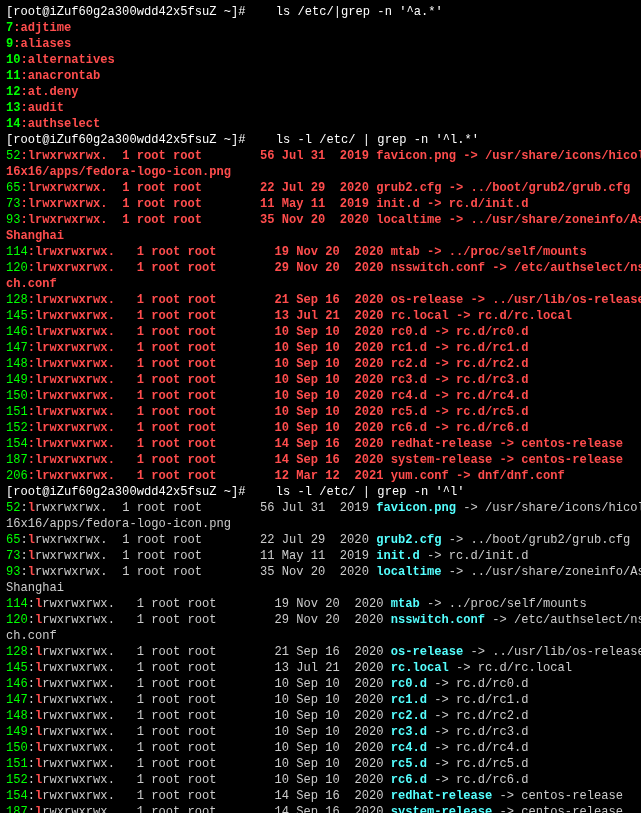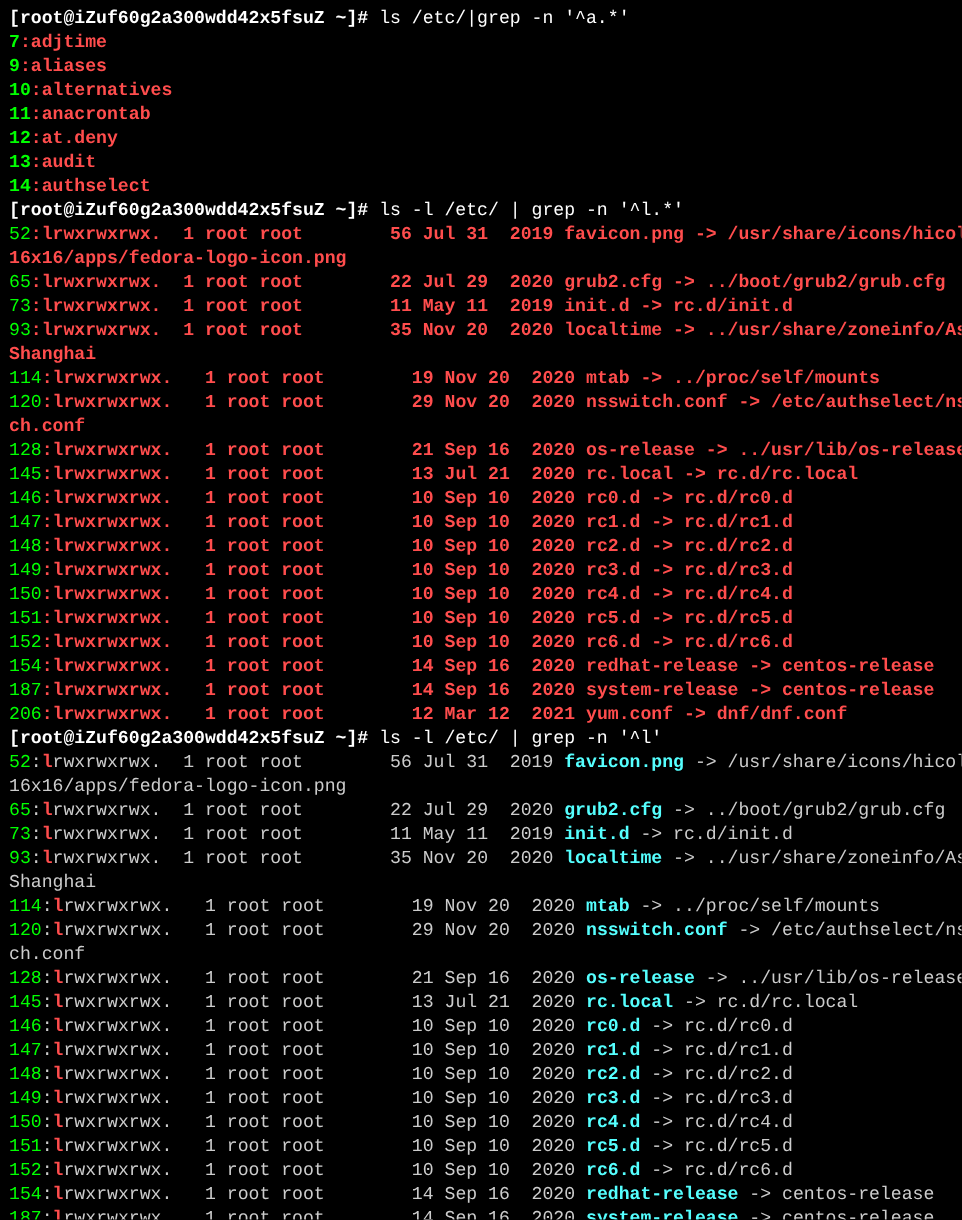--- a/index.html
+++ b/index.html
@@ -12,22 +12,22 @@
   }
   .term {
     font-family: "Consolas", "Menlo", "Courier New", monospace;
     font-size: 12.1px;
     line-height: 16px;
     color: #ccc;
     padding: 4px 6px;
     white-space: pre;
     position: relative;
   }
-  .prompt { color: #fff; font-weight: bold; }
-  .cmd    { color: #fff; }
+  .prompt { color: #fff; }
+  .cmd    { color: #fff; margin-left: 23px; }
   .num    { color: #0f0; }
   .bold   { font-weight: bold; }
   .lred   { color: #ff4d4d; }
   .lcyan  { color: #5ff; }
   .grey   { color: #ccc; }
 </style>
 </head>
 <body>
 
 <div class="term" id="term"><div><span class="prompt">[root@iZuf60g2a300wdd42x5fsuZ ~]# </span><span class="cmd">ls /etc/|grep -n '^a.*'</span></div><div><span class="num bold">7</span><span class="lred bold">:adjtime</span></div><div><span class="num bold">9</span><span class="lred bold">:aliases</span></div><div><span class="num bold">10</span><span class="lred bold">:alternatives</span></div><div><span class="num bold">11</span><span class="lred bold">:anacrontab</span></div><div><span class="num bold">12</span><span class="lred bold">:at.deny</span></div><div><span class="num bold">13</span><span class="lred bold">:audit</span></div><div><span class="num bold">14</span><span class="lred bold">:authselect</span></div><div><span class="prompt">[root@iZuf60g2a300wdd42x5fsuZ ~]# </span><span class="cmd">ls -l /etc/ | grep -n '^l.*'</span></div><div><span class="num">52</span><span class="lred bold">:</span><span class="lred bold">l</span><span class="lred bold">rwxrwxrwx.  1 root root</span><span class="lred bold">        56 Jul 31  2019 </span><span class="lred bold">favicon.png</span><span class="lred bold"> -&gt; /usr/share/icons/hicolor/</span></div><div><span class="lred bold">16x16/apps/fedora-logo-icon.png</span></div><div><span class="num">65</span><span class="lred bold">:</span><span class="lred bold">l</span><span class="lred bold">rwxrwxrwx.  1 root root</span><span class="lred bold">        22 Jul 29  2020 </span><span class="lred bold">grub2.cfg</span><span class="lred bold"> -&gt; ../boot/grub2/grub.cfg</span></div><div><span class="num">73</span><span class="lred bold">:</span><span class="lred bold">l</span><span class="lred bold">rwxrwxrwx.  1 root root</span><span class="lred bold">        11 May 11  2019 </span><span class="lred bold">init.d</span><span class="lred bold"> -&gt; rc.d/init.d</span></div><div><span class="num">93</span><span class="lred bold">:</span><span class="lred bold">l</span><span class="lred bold">rwxrwxrwx.  1 root root</span><span class="lred bold">        35 Nov 20  2020 </span><span class="lred bold">localtime</span><span class="lred bold"> -&gt; ../usr/share/zoneinfo/Asia/</span></div><div><span class="lred bold">Shanghai</span></div><div><span class="num">114</span><span class="lred bold">:</span><span class="lred bold">l</span><span class="lred bold">rwxrwxrwx.   1 root root</span><span class="lred bold">        19 Nov 20  2020 </span><span class="lred bold">mtab</span><span class="lred bold"> -&gt; ../proc/self/mounts</span></div><div><span class="num">120</span><span class="lred bold">:</span><span class="lred bold">l</span><span class="lred bold">rwxrwxrwx.   1 root root</span><span class="lred bold">        29 Nov 20  2020 </span><span class="lred bold">nsswitch.conf</span><span class="lred bold"> -&gt; /etc/authselect/nsswit</span></div><div><span class="lred bold">ch.conf</span></div><div><span class="num">128</span><span class="lred bold">:</span><span class="lred bold">l</span><span class="lred bold">rwxrwxrwx.   1 root root</span><span class="lred bold">        21 Sep 16  2020 </span><span class="lred bold">os-release</span><span class="lred bold"> -&gt; ../usr/lib/os-release</span></div><div><span class="num">145</span><span class="lred bold">:</span><span class="lred bold">l</span><span class="lred bold">rwxrwxrwx.   1 root root</span><span class="lred bold">        13 Jul 21  2020 </span><span class="lred bold">rc.local</span><span class="lred bold"> -&gt; rc.d/rc.local</span></div><div><span class="num">146</span><span class="lred bold">:</span><span class="lred bold">l</span><span class="lred bold">rwxrwxrwx.   1 root root</span><span class="lred bold">        10 Sep 10  2020 </span><span class="lred bold">rc0.d</span><span class="lred bold"> -&gt; rc.d/rc0.d</span></div><div><span class="num">147</span><span class="lred bold">:</span><span class="lred bold">l</span><span class="lred bold">rwxrwxrwx.   1 root root</span><span class="lred bold">        10 Sep 10  2020 </span><span class="lred bold">rc1.d</span><span class="lred bold"> -&gt; rc.d/rc1.d</span></div><div><span class="num">148</span><span class="lred bold">:</span><span class="lred bold">l</span><span class="lred bold">rwxrwxrwx.   1 root root</span><span class="lred bold">        10 Sep 10  2020 </span><span class="lred bold">rc2.d</span><span class="lred bold"> -&gt; rc.d/rc2.d</span></div><div><span class="num">149</span><span class="lred bold">:</span><span class="lred bold">l</span><span class="lred bold">rwxrwxrwx.   1 root root</span><span class="lred bold">        10 Sep 10  2020 </span><span class="lred bold">rc3.d</span><span class="lred bold"> -&gt; rc.d/rc3.d</span></div><div><span class="num">150</span><span class="lred bold">:</span><span class="lred bold">l</span><span class="lred bold">rwxrwxrwx.   1 root root</span><span class="lred bold">        10 Sep 10  2020 </span><span class="lred bold">rc4.d</span><span class="lred bold"> -&gt; rc.d/rc4.d</span></div><div><span class="num">151</span><span class="lred bold">:</span><span class="lred bold">l</span><span class="lred bold">rwxrwxrwx.   1 root root</span><span class="lred bold">        10 Sep 10  2020 </span><span class="lred bold">rc5.d</span><span class="lred bold"> -&gt; rc.d/rc5.d</span></div><div><span class="num">152</span><span class="lred bold">:</span><span class="lred bold">l</span><span class="lred bold">rwxrwxrwx.   1 root root</span><span class="lred bold">        10 Sep 10  2020 </span><span class="lred bold">rc6.d</span><span class="lred bold"> -&gt; rc.d/rc6.d</span></div><div><span class="num">154</span><span class="lred bold">:</span><span class="lred bold">l</span><span class="lred bold">rwxrwxrwx.   1 root root</span><span class="lred bold">        14 Sep 16  2020 </span><span class="lred bold">redhat-release</span><span class="lred bold"> -&gt; centos-release</span></div><div><span class="num">187</span><span class="lred bold">:</span><span class="lred bold">l</span><span class="lred bold">rwxrwxrwx.   1 root root</span><span class="lred bold">        14 Sep 16  2020 </span><span class="lred bold">system-release</span><span class="lred bold"> -&gt; centos-release</span></div><div><span class="num">206</span><span class="lred bold">:</span><span class="lred bold">l</span><span class="lred bold">rwxrwxrwx.   1 root root</span><span class="lred bold">        12 Mar 12  2021 </span><span class="lred bold">yum.conf</span><span class="lred bold"> -&gt; dnf/dnf.conf</span></div><div><span class="prompt">[root@iZuf60g2a300wdd42x5fsuZ ~]# </span><span class="cmd">ls -l /etc/ | grep -n '^l'</span></div><div><span class="num">52</span><span class="grey">:</span><span class="lred bold">l</span><span class="grey">rwxrwxrwx.  1 root root</span><span class="grey">        56 Jul 31  2019 </span><span class="lcyan bold">favicon.png</span><span class="grey"> -&gt; /usr/share/icons/hicolor/</span></div><div><span class="grey">16x16/apps/fedora-logo-icon.png</span></div><div><span class="num">65</span><span class="grey">:</span><span class="lred bold">l</span><span class="grey">rwxrwxrwx.  1 root root</span><span class="grey">        22 Jul 29  2020 </span><span class="lcyan bold">grub2.cfg</span><span class="grey"> -&gt; ../boot/grub2/grub.cfg</span></div><div><span class="num">73</span><span class="grey">:</span><span class="lred bold">l</span><span class="grey">rwxrwxrwx.  1 root root</span><span class="grey">        11 May 11  2019 </span><span class="lcyan bold">init.d</span><span class="grey"> -&gt; rc.d/init.d</span></div><div><span class="num">93</span><span class="grey">:</span><span class="lred bold">l</span><span class="grey">rwxrwxrwx.  1 root root</span><span class="grey">        35 Nov 20  2020 </span><span class="lcyan bold">localtime</span><span class="grey"> -&gt; ../usr/share/zoneinfo/Asia/</span></div><div><span class="grey">Shanghai</span></div><div><span class="num">114</span><span class="grey">:</span><span class="lred bold">l</span><span class="grey">rwxrwxrwx.   1 root root</span><span class="grey">        19 Nov 20  2020 </span><span class="lcyan bold">mtab</span><span class="grey"> -&gt; ../proc/self/mounts</span></div><div><span class="num">120</span><span class="grey">:</span><span class="lred bold">l</span><span class="grey">rwxrwxrwx.   1 root root</span><span class="grey">        29 Nov 20  2020 </span><span class="lcyan bold">nsswitch.conf</span><span class="grey"> -&gt; /etc/authselect/nsswit</span></div><div><span class="grey">ch.conf</span></div><div><span class="num">128</span><span class="grey">:</span><span class="lred bold">l</span><span class="grey">rwxrwxrwx.   1 root root</span><span class="grey">        21 Sep 16  2020 </span><span class="lcyan bold">os-release</span><span class="grey"> -&gt; ../usr/lib/os-release</span></div><div><span class="num">145</span><span class="grey">:</span><span class="lred bold">l</span><span class="grey">rwxrwxrwx.   1 root root</span><span class="grey">        13 Jul 21  2020 </span><span class="lcyan bold">rc.local</span><span class="grey"> -&gt; rc.d/rc.local</span></div><div><span class="num">146</span><span class="grey">:</span><span class="lred bold">l</span><span class="grey">rwxrwxrwx.   1 root root</span><span class="grey">        10 Sep 10  2020 </span><span class="lcyan bold">rc0.d</span><span class="grey"> -&gt; rc.d/rc0.d</span></div><div><span class="num">147</span><span class="grey">:</span><span class="lred bold">l</span><span class="grey">rwxrwxrwx.   1 root root</span><span class="grey">        10 Sep 10  2020 </span><span class="lcyan bold">rc1.d</span><span class="grey"> -&gt; rc.d/rc1.d</span></div><div><span class="num">148</span><span class="grey">:</span><span class="lred bold">l</span><span class="grey">rwxrwxrwx.   1 root root</span><span class="grey">        10 Sep 10  2020 </span><span class="lcyan bold">rc2.d</span><span class="grey"> -&gt; rc.d/rc2.d</span></div><div><span class="num">149</span><span class="grey">:</span><span class="lred bold">l</span><span class="grey">rwxrwxrwx.   1 root root</span><span class="grey">        10 Sep 10  2020 </span><span class="lcyan bold">rc3.d</span><span class="grey"> -&gt; rc.d/rc3.d</span></div><div><span class="num">150</span><span class="grey">:</span><span class="lred bold">l</span><span class="grey">rwxrwxrwx.   1 root root</span><span class="grey">        10 Sep 10  2020 </span><span class="lcyan bold">rc4.d</span><span class="grey"> -&gt; rc.d/rc4.d</span></div><div><span class="num">151</span><span class="grey">:</span><span class="lred bold">l</span><span class="grey">rwxrwxrwx.   1 root root</span><span class="grey">        10 Sep 10  2020 </span><span class="lcyan bold">rc5.d</span><span class="grey"> -&gt; rc.d/rc5.d</span></div><div><span class="num">152</span><span class="grey">:</span><span class="lred bold">l</span><span class="grey">rwxrwxrwx.   1 root root</span><span class="grey">        10 Sep 10  2020 </span><span class="lcyan bold">rc6.d</span><span class="grey"> -&gt; rc.d/rc6.d</span></div><div><span class="num">154</span><span class="grey">:</span><span class="lred bold">l</span><span class="grey">rwxrwxrwx.   1 root root</span><span class="grey">        14 Sep 16  2020 </span><span class="lcyan bold">redhat-release</span><span class="grey"> -&gt; centos-release</span></div><div><span class="num">187</span><span class="grey">:</span><span class="lred bold">l</span><span class="grey">rwxrwxrwx.   1 root root</span><span class="grey">        14 Sep 16  2020 </span><span class="lcyan bold">system-release</span><span class="grey"> -&gt; centos-release</span></div></div>

